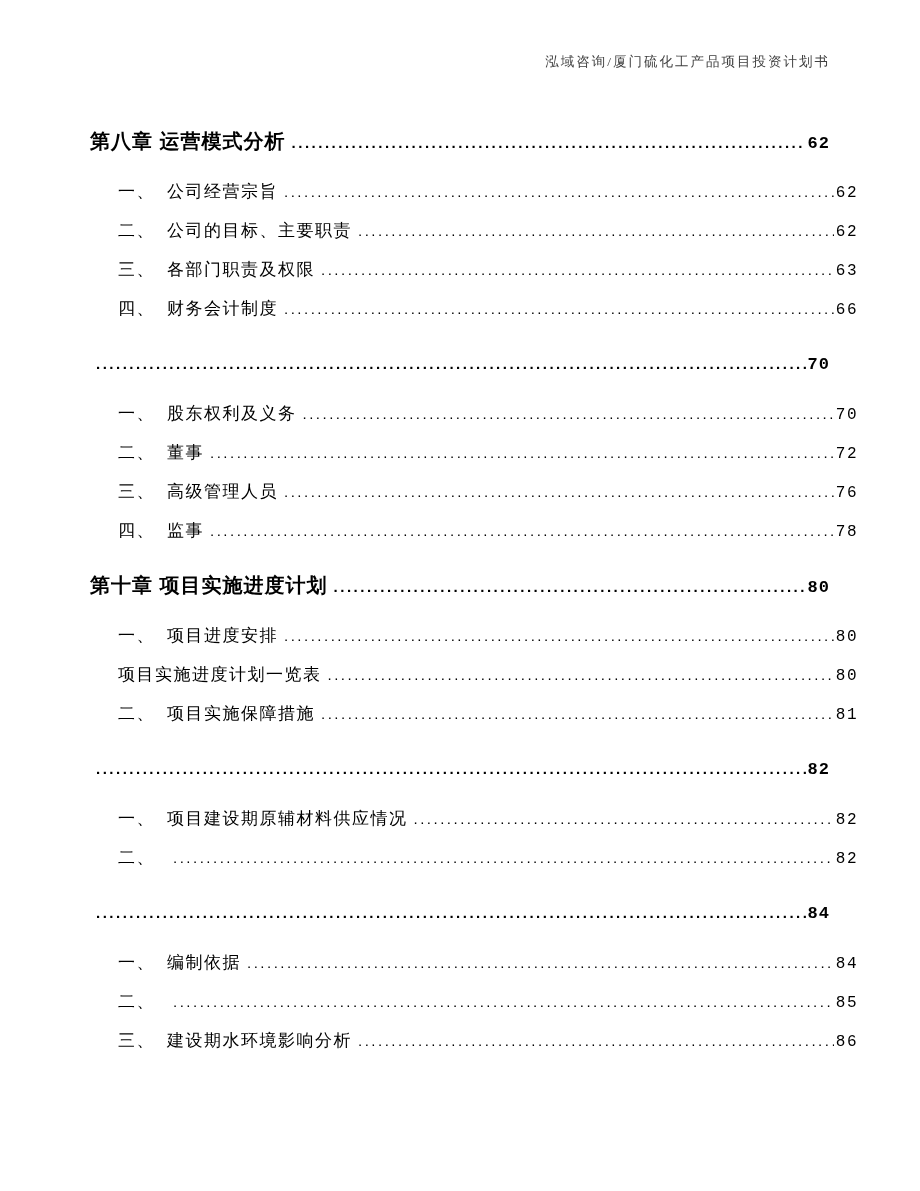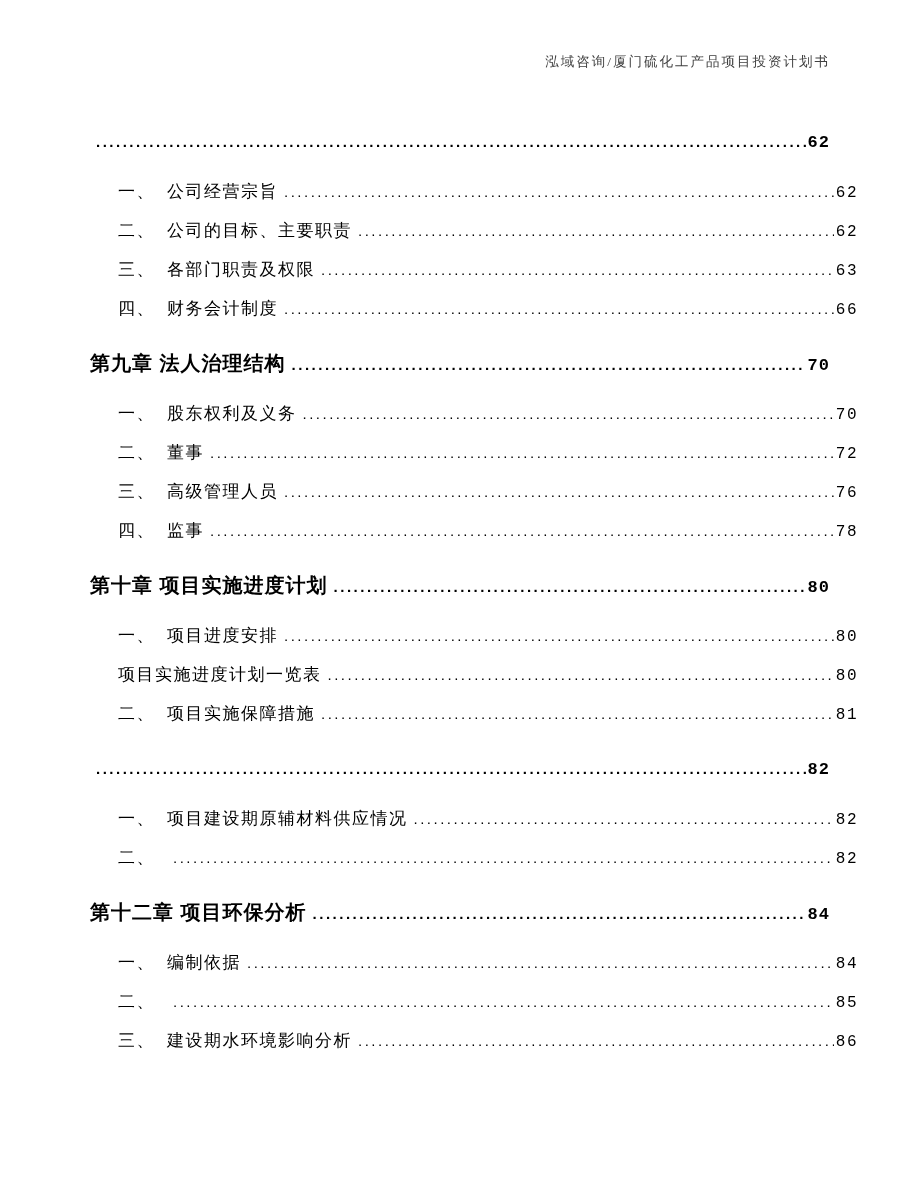--- a/index.html
+++ b/index.html
@@ -102,20 +102,21 @@
   }
 </style>
 </head>
 <body>
 
 <div class="doc">
   <div class="doc-header">泓域咨询/厦门硫化工产品项目投资计划书</div>
   <div class="toc" id="toc">
       <section class="chapter-group">
         <div class="toc-row chapter">
+          <span class="entry-label">第八章 运营模式分析</span>
           <span class="dots"></span>
           <span class="page-num">62</span>
         </div>
         <div class="toc-row sub">
           <span class="entry-num">一、</span>
           <span class="entry-title">公司经营宗旨</span>
           <span class="dots"></span>
           <span class="page-num">62</span>
         </div>
         <div class="toc-row sub">
@@ -132,21 +133,20 @@
         </div>
         <div class="toc-row sub">
           <span class="entry-num">四、</span>
           <span class="entry-title">财务会计制度</span>
           <span class="dots"></span>
           <span class="page-num">66</span>
         </div>
       </section>
       <section class="chapter-group">
         <div class="toc-row chapter">
-          <span class="entry-label">第九章 法人治理结构</span>
           <span class="dots"></span>
           <span class="page-num">70</span>
         </div>
         <div class="toc-row sub">
           <span class="entry-num">一、</span>
           <span class="entry-title">股东权利及义务</span>
           <span class="dots"></span>
           <span class="page-num">70</span>
         </div>
         <div class="toc-row sub">
@@ -205,21 +205,20 @@
           <span class="page-num">82</span>
         </div>
         <div class="toc-row sub">
           <span class="entry-num">二、</span>
           <span class="dots"></span>
           <span class="page-num">82</span>
         </div>
       </section>
       <section class="chapter-group">
         <div class="toc-row chapter">
-          <span class="entry-label">第十二章 项目环保分析</span>
           <span class="dots"></span>
           <span class="page-num">84</span>
         </div>
         <div class="toc-row sub">
           <span class="entry-num">一、</span>
           <span class="entry-title">编制依据</span>
           <span class="dots"></span>
           <span class="page-num">84</span>
         </div>
         <div class="toc-row sub">

